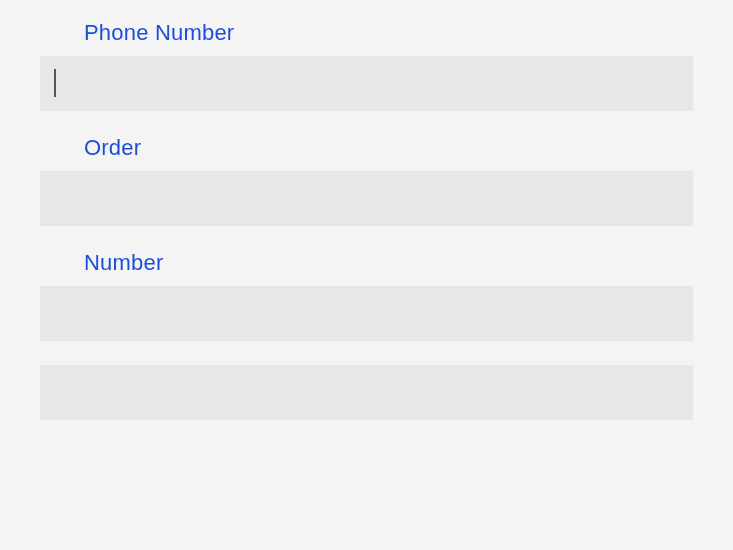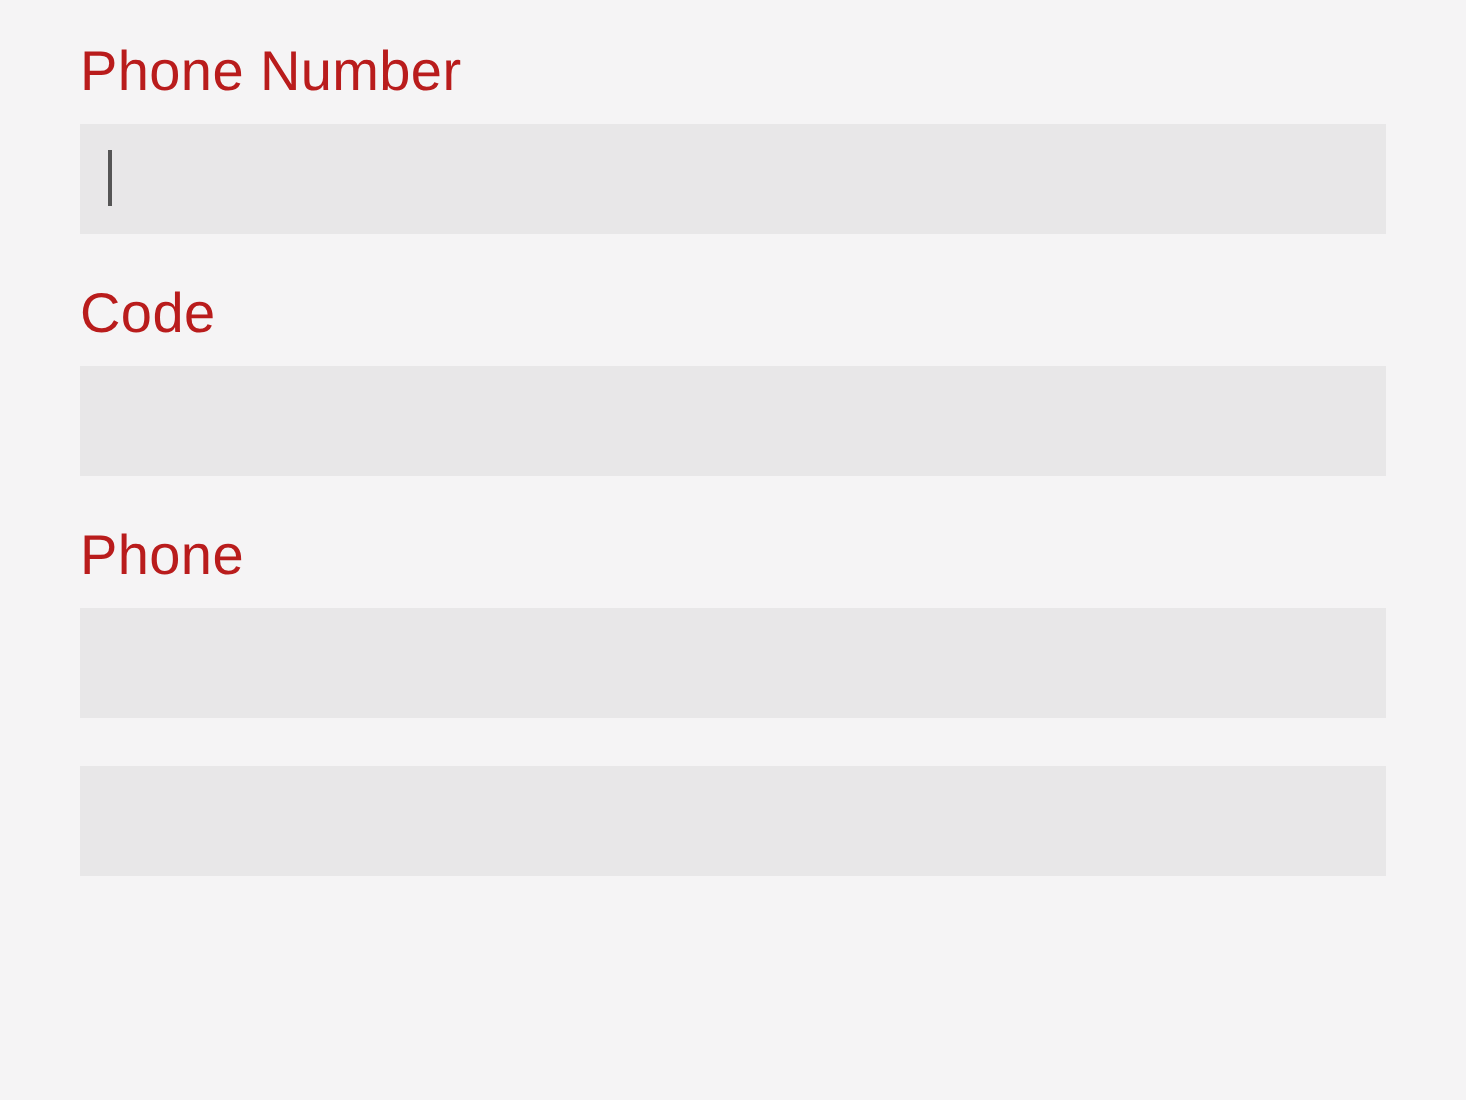--- a/index.html
+++ b/index.html
@@ -13,25 +13,26 @@
       background: #f5f4f5;
       font-family: -apple-system, BlinkMacSystemFont, "Helvetica Neue", Helvetica, Arial, sans-serif;
       padding: 20px 40px 0 40px;
       overflow: hidden;
     }
     .form-group {
       margin-bottom: 24px;
     }
     .form-label {
       display: block;
-      font-size: 28px;
+      font-size: 22px;
       font-weight: 300;
-      color: #b91c1c;
+      color: #1d4ed8;
       margin-bottom: 10px;
       letter-spacing: 0.2px;
+      margin-left: 44px;
     }
     .form-input {
       width: 100%;
       height: 55px;
       background: #e8e7e8;
       border: none;
       padding: 0 16px;
       font-size: 22px;
       font-weight: 300;
       color: #333;
@@ -55,24 +56,24 @@
 <body>
 
 <div class="form-group">
   <label class="form-label">Phone Number</label>
   <div class="cursor">
     <input type="text" class="form-input" value="" style="">
   </div>
 </div>
 
 <div class="form-group">
-  <label class="form-label">Code</label>
+  <label class="form-label">Order</label>
   <input type="text" class="form-input" value="" style="">
 </div>
 
 <div class="form-group">
-  <label class="form-label">Phone</label>
+  <label class="form-label">Number</label>
   <input type="text" class="form-input" value="" style="">
 </div>
 
 <div class="form-group">
   <input type="text" class="form-input" value="" style="">
 </div>
 
 </body></html>

